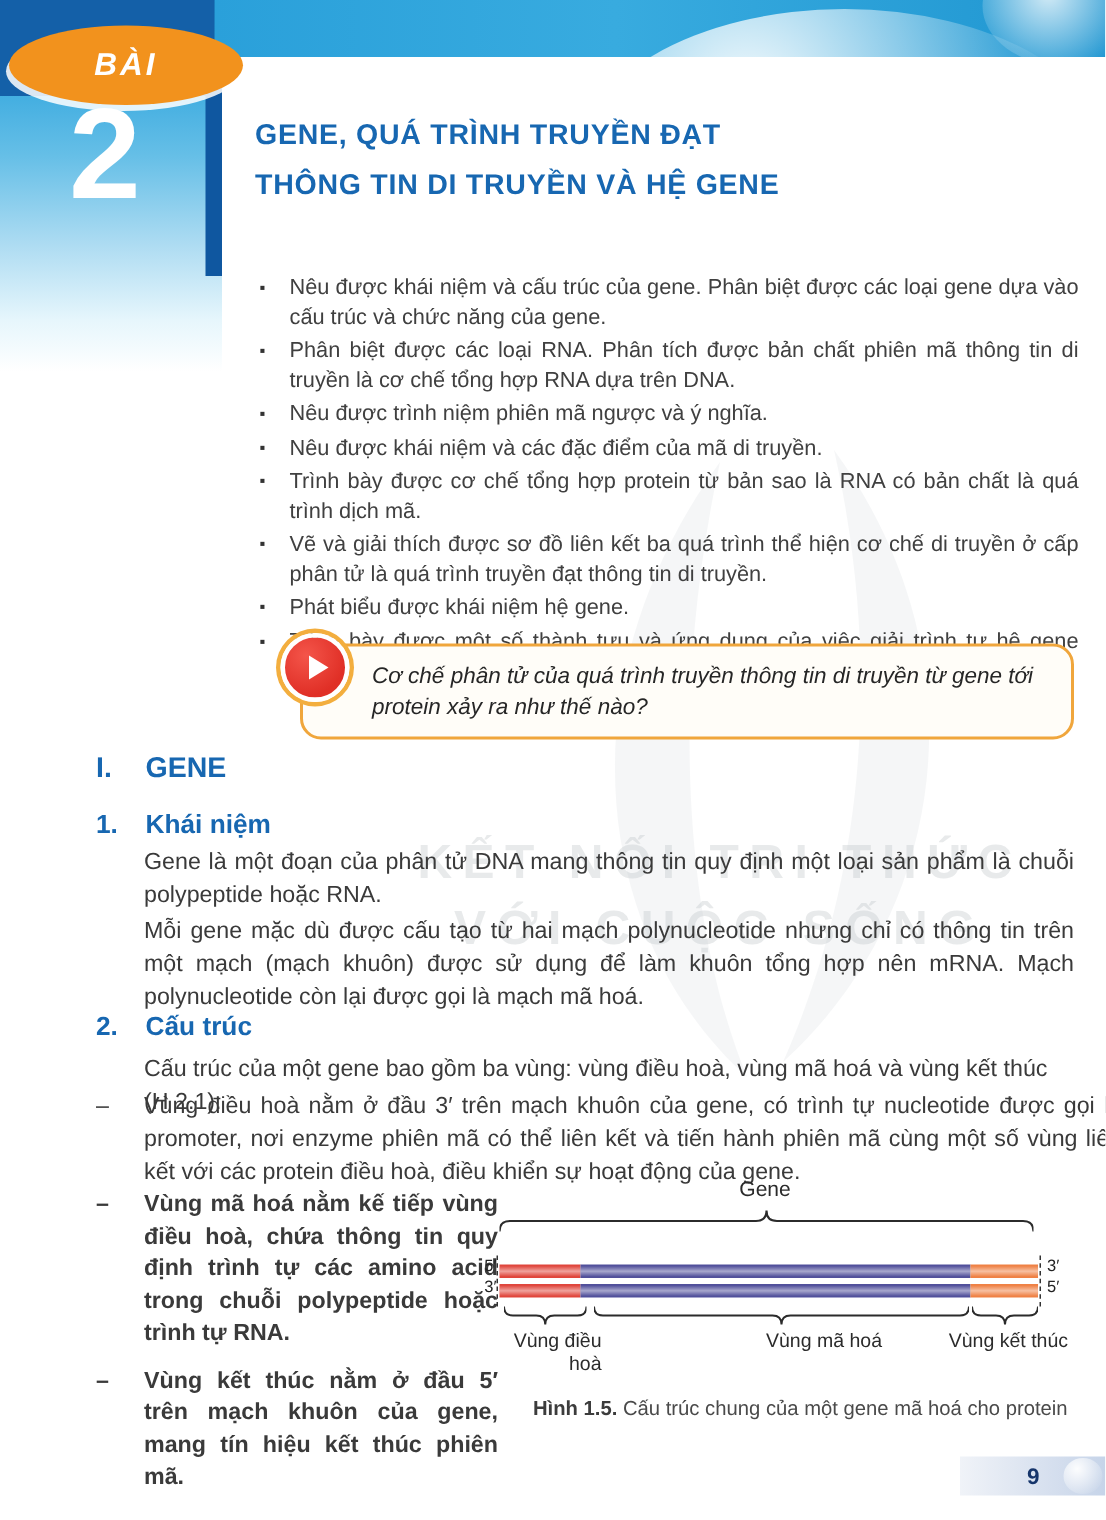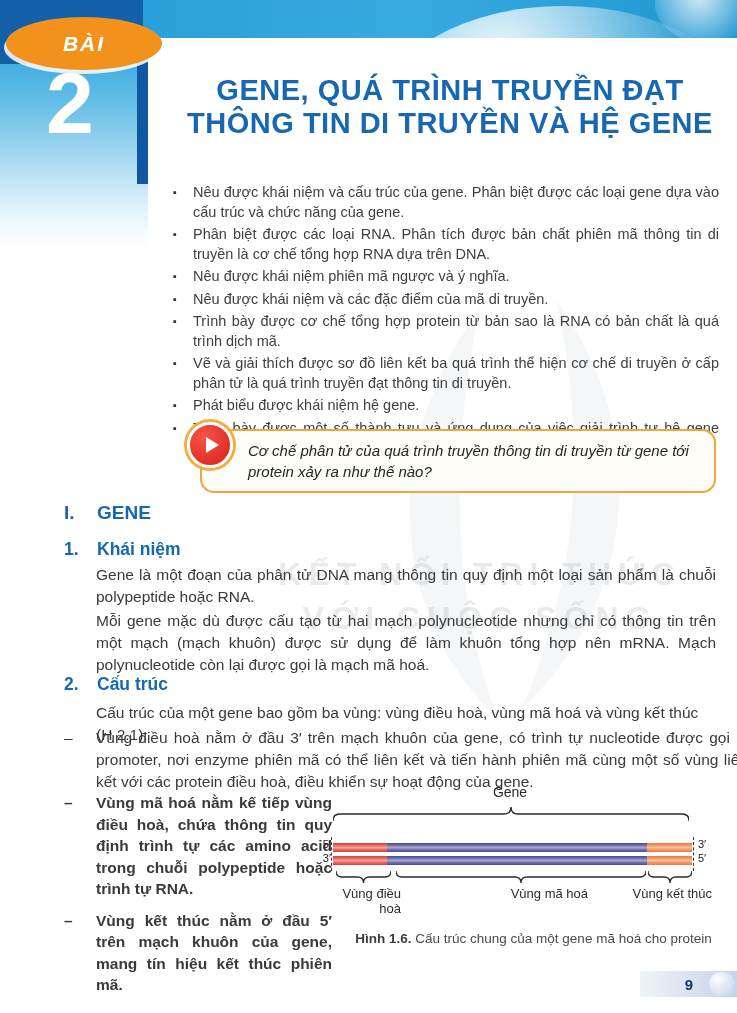--- a/index.html
+++ b/index.html
@@ -27,21 +27,21 @@
   .lesson-num{position:absolute;left:0;top:60px;width:140px;text-align:center;
     color:#ffffff;font-weight:bold;font-size:86px;line-height:1;}
   
   .watermark{position:absolute;left:200px;top:552px;width:560px;text-align:center;
     color:rgba(150,158,165,.22);font-weight:bold;letter-spacing:7px;pointer-events:none;}
   .watermark .w1{font-size:32px;line-height:44px;}
   .watermark .w2{font-size:32px;line-height:44px;}
   .leaf-wm{position:absolute;left:340px;top:300px;pointer-events:none;}
   
   .title{position:absolute;left:170px;top:74px;width:560px;
-    color:#1767b1;font-weight:bold;font-size:29px;line-height:33px;letter-spacing:.5px;text-align:center;}
+    color:#1767b1;font-weight:bold;font-size:19px;line-height:33px;letter-spacing:.5px;}
   .obj-head{position:absolute;left:170px;top:155px;color:#d93a35;font-weight:bold;font-size:16.5px;letter-spacing:.4px;}
   .obj-list{position:absolute;left:170px;top:182px;width:548px;margin:1px;padding:0;list-style:none;}
   .obj-list li{position:relative;padding-left:22px;margin-bottom:3px;
     font-size:14.5px;line-height:19.5px;color:#404040;text-align:justify;}
   .obj-list li::before{content:"▪";position:absolute;left:2px;top:0;font-size:11px;color:#333;}
   
   .qbox{position:absolute;left:200px;top:429px;width:516px;min-height:42px;
     border:2.5px solid #f0a63c;border-radius:14px;background:#fffdf8;
     padding:9px 14px 9px 46px;box-sizing:border-box;}
   .qbox .qtext{font-style:italic;font-size:15px;line-height:21px;color:#262626;}
@@ -123,21 +123,21 @@
   </svg>
 
   <h1 class="title" style="margin:0;">
     <span style="display:block">GENE, QUÁ TRÌNH TRUYỀN ĐẠT</span>
     <span style="display:block">THÔNG TIN DI TRUYỀN VÀ HỆ GENE</span>
   </h1>
 
   <ul class="obj-list">
     <li>Nêu được khái niệm và cấu trúc của gene. Phân biệt được các loại gene dựa vào cấu trúc và chức năng của gene.</li>
     <li>Phân biệt được các loại RNA. Phân tích được bản chất phiên mã thông tin di truyền là cơ chế tổng hợp RNA dựa trên DNA.</li>
-    <li>Nêu được khái niệm phiên mã ngược và ý nghĩa.</li>
+    <li>Nêu được trình niệm phiên mã ngược và ý nghĩa.</li>
     <li>Nêu được khái niệm và các đặc điểm của mã di truyền.</li>
     <li>Trình bày được cơ chế tổng hợp protein từ bản sao là RNA có bản chất là quá trình dịch mã.</li>
     <li>Vẽ và giải thích được sơ đồ liên kết ba quá trình thể hiện cơ chế di truyền ở cấp phân tử là quá trình truyền đạt thông tin di truyền.</li>
     <li>Phát biểu được khái niệm hệ gene.</li>
     <li>Trình bày được một số thành tựu và ứng dụng của việc giải trình tự hệ gene người.</li>
   </ul>
 
   <div class="qbox">
     <div class="play-btn">
       <div class="play-tri"></div>
@@ -202,21 +202,21 @@
     </svg>
     <svg class="underbrace ub3" width="44" height="14" viewBox="0 0 44 14">
       <path d="M0,1 Q0,7 6,7 L16,7 Q22,7 22,13 Q22,7 28,7 L38,7 Q44,7 44,1" fill="none" stroke="#2b2b2b" stroke-width="1.3"></path>
     </svg>
 
     <div class="fig-label fl1">Vùng điều hoà</div>
     <div class="fig-label fl2">Vùng mã hoá</div>
     <div class="fig-label fl3">Vùng kết thúc</div>
 
     <div class="fig-caption">
-      <b>Hình 1.6.</b><span> Cấu trúc chung của một gene mã hoá cho protein</span>
+      <b>Hình 1.5.</b><span> Cấu trúc chung của một gene mã hoá cho protein</span>
     </div>
   </div>
 
   <div class="footer-bar">
     <span class="page-num">9</span>
   </div>
 
 </div>
 
 </body></html>

